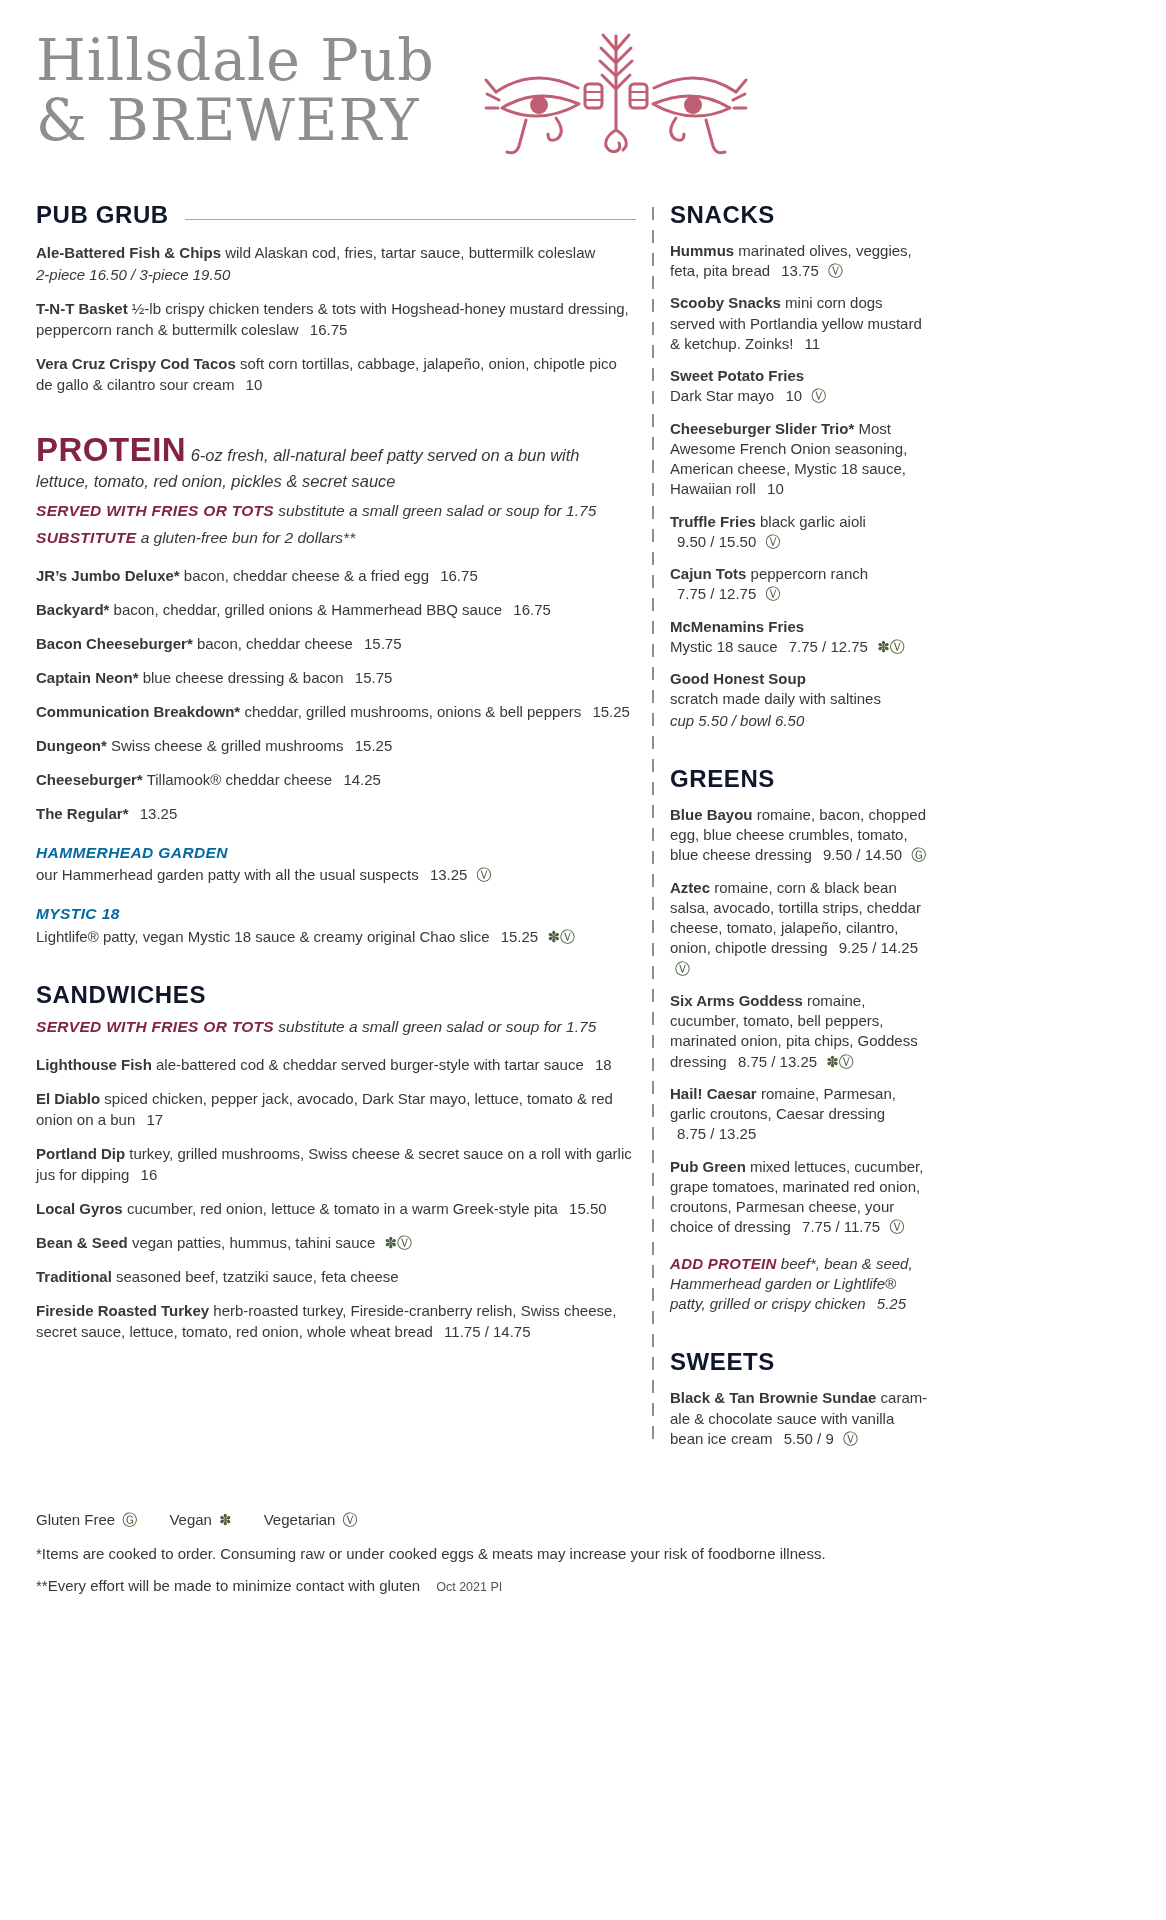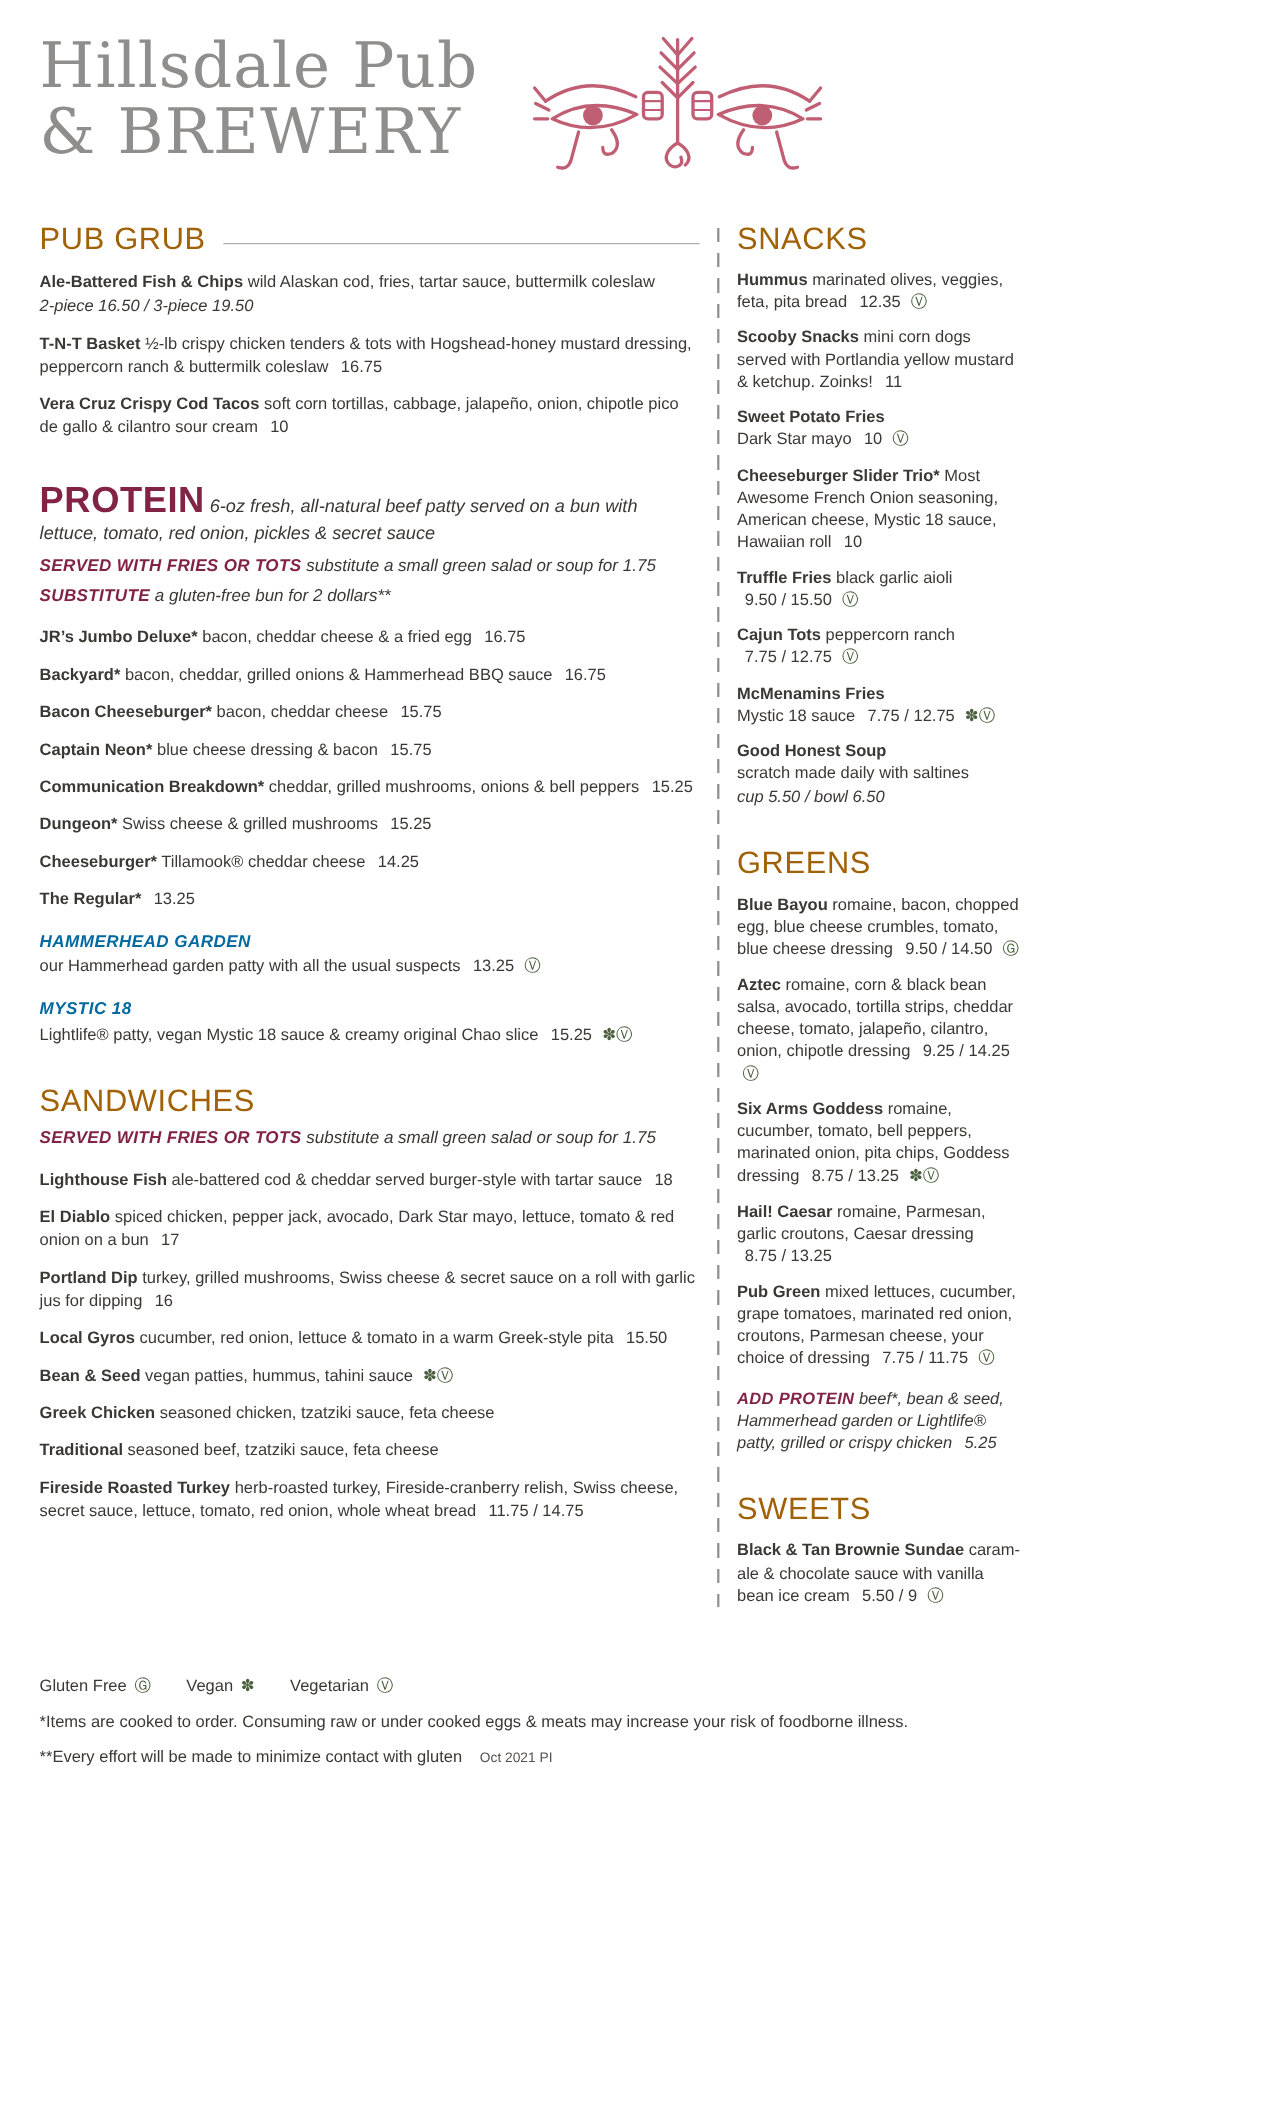--- a/index.html
+++ b/index.html
@@ -9,21 +9,21 @@
   
   .brand{font-family:"DejaVu Serif",serif;font-size:57px;line-height:1.06;color:#8f8e8c;letter-spacing:1px;}
   .logo-art{position:absolute;left:482px;top:22px;}
   
   .columns{display:flex;margin-top:50px;}
   .col-left{flex:0 0 600px;width:600px;}
   .divider{flex:0 0 2px;margin:6px 16px 0 16px;
            background:repeating-linear-gradient(to bottom,#8d8d8d 0 13px,transparent 13px 23px);}
   .col-right{flex:0 0 260px;width:260px;}
   
-  h2{color:#a16207;font-size:28px;letter-spacing:.6px;margin:0;font-weight:normal;}
+  h2{color:#0f172a;font-size:24px;letter-spacing:.6px;margin:0;font-weight:bold;}
   .sec-row{display:flex;align-items:center;gap:16px;}
   .sec-rule{flex:1;height:1px;background:#a6a6a6;margin-top:9px;}
   .section{margin-top:34px;}
   .section:first-child{margin-top:0;}
   
   .item{margin:13px 0 0 0;font-size:15px;line-height:1.4;}
   .col-right .item{margin-top:12px;line-height:1.35;}
   .iname{font-weight:bold;}
   .iprice{margin-left:7px;white-space:nowrap;}
   .ibadge{color:#4a5f3d;margin-left:5px;}
@@ -210,24 +210,20 @@
           <span class="iprice">15.50</span>
         </p>
 
         <div class="subitems">
           <p class="item">
             <span class="iname">Bean &amp; Seed</span>
             <span class="idesc">vegan patties, hummus, tahini sauce</span>
             <span class="ibadge">✽Ⓥ</span>
           </p>
           <p class="item">
-            <span class="iname">Greek Chicken</span>
-            <span class="idesc">seasoned chicken, tzatziki sauce, feta cheese</span>
-          </p>
-          <p class="item">
             <span class="iname">Traditional</span>
             <span class="idesc">seasoned beef, tzatziki sauce, feta cheese</span>
           </p>
         </div>
 
         <p class="item">
           <span class="iname">Fireside Roasted Turkey</span>
           <span class="idesc">herb-roasted turkey, Fireside-cranberry relish, Swiss cheese, secret sauce, lettuce, tomato, red onion, whole wheat bread</span>
           <span class="iprice">11.75 / 14.75</span>
         </p>
@@ -237,21 +233,21 @@
     <div class="divider"></div>
 
     <div class="col-right">
 
       <div class="section">
         <h2>SNACKS</h2>
 
         <p class="item">
           <span class="iname">Hummus</span>
           <span class="idesc">marinated olives, veggies, feta, pita bread</span>
-          <span class="iprice">12.35</span>
+          <span class="iprice">13.75</span>
           <span class="ibadge">Ⓥ</span>
         </p>
         <p class="item">
           <span class="iname">Scooby Snacks</span>
           <span class="idesc">mini corn dogs served with Portlandia yellow mustard &amp; ketchup. Zoinks!</span>
           <span class="iprice">11</span>
         </p>
         <p class="item">
           <span class="iname nb">Sweet Potato Fries</span>
           <span class="idesc">Dark Star mayo</span>

